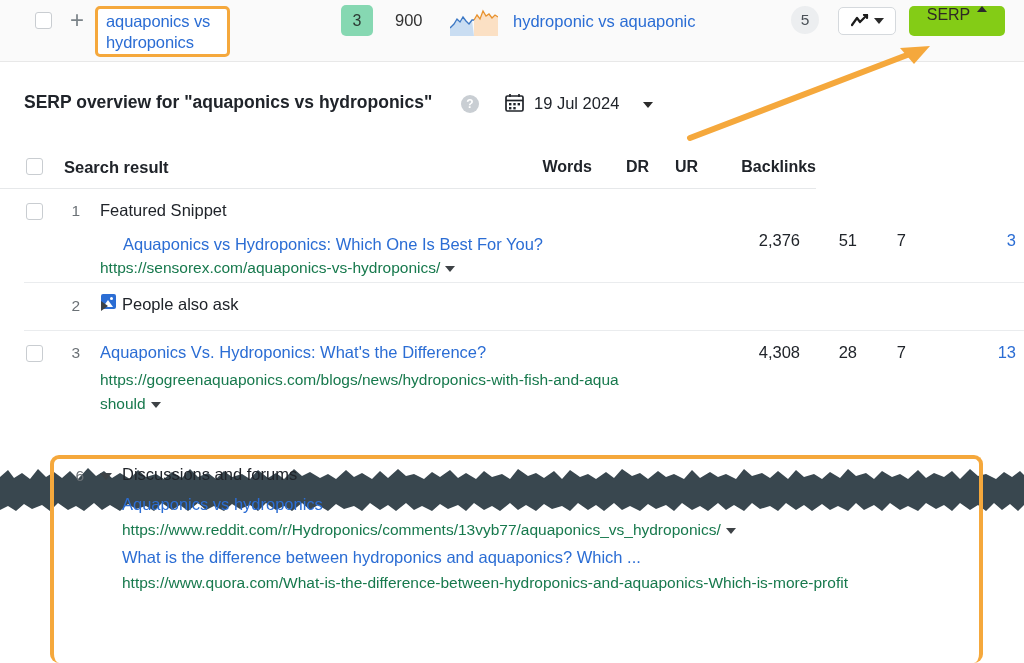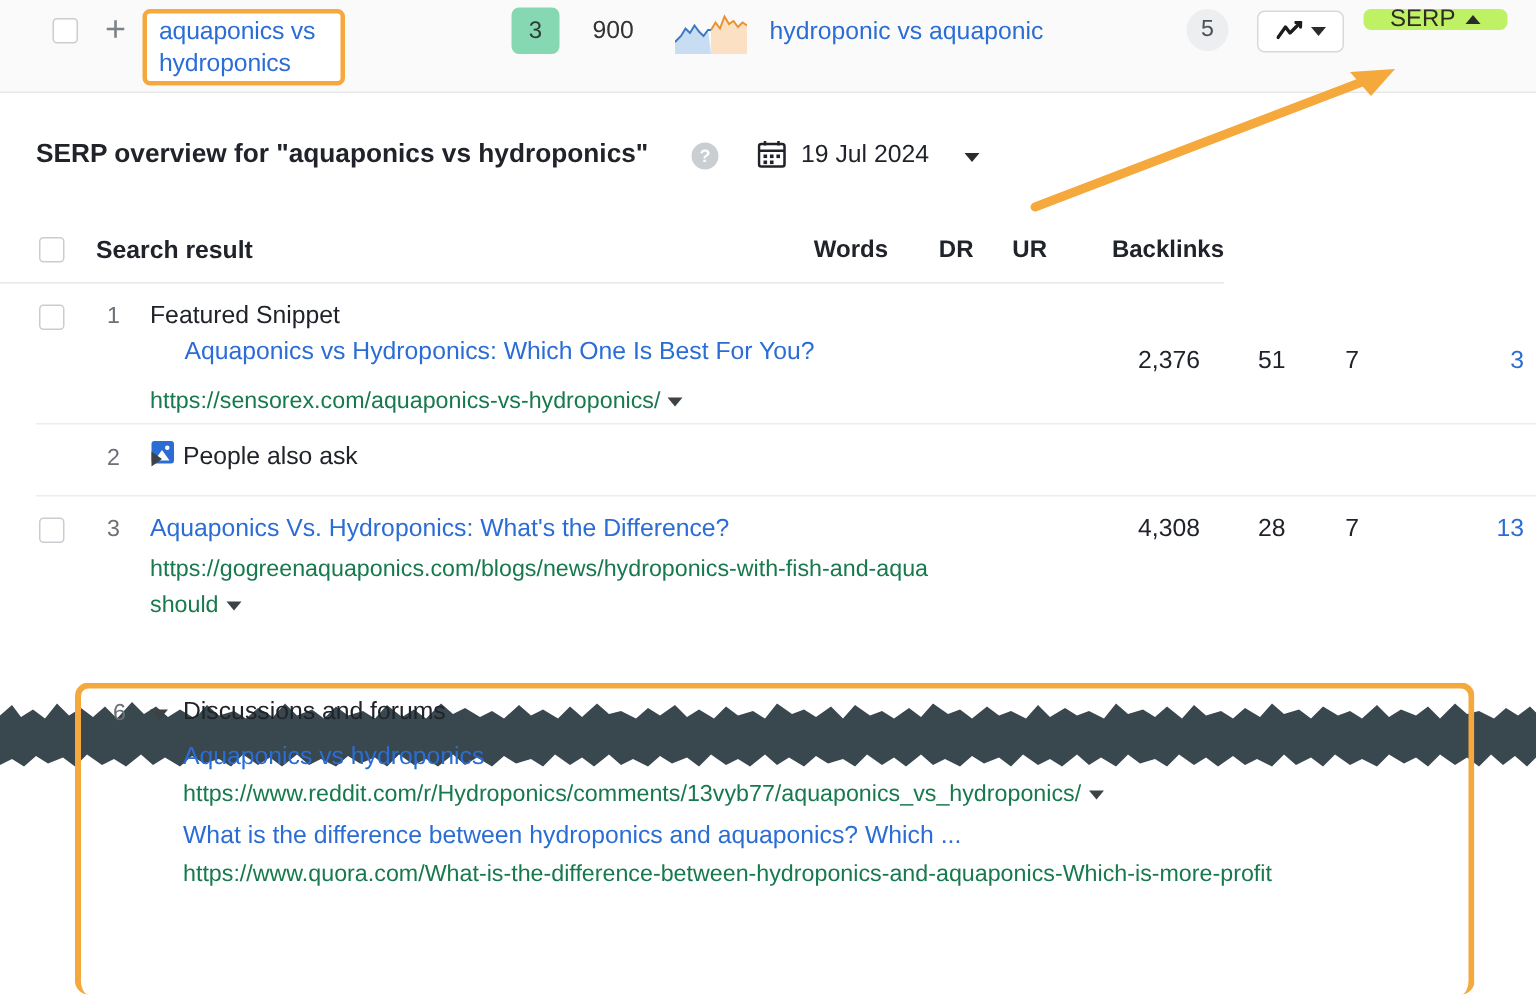--- a/index.html
+++ b/index.html
@@ -51,23 +51,23 @@
     position:absolute; left:791px; top:6px; width:28px; height:28px;
     background:#eceef0; border-radius:50%;
     color:#4a5157; font-size:15.5px; line-height:28px; text-align:center;
   }
   #chart-btn {
     position:absolute; left:838px; top:7px; width:58px; height:28px;
     border:1px solid #d5d9dd; border-radius:5px; background:#fff;
     display:flex; align-items:center; justify-content:center; gap:5px;
   }
   #serp-btn {
-    position:absolute; left:909px; top:6px; width:96px; height:14px;
-    background:#bef264; border-radius:5px;
-    display:flex; align-items:center; justify-content:center; gap:7px;
+    position:absolute; left:909px; top:6px; width:96px; height:30px;
+    background:#84cc16; border-radius:5px;
+    display:flex; justify-content:center; gap:7px;
     color:#2f2a24; font-size:16px;
   }
   .caret-down { width:0;height:0;border-left:5px solid transparent;border-right:5px solid transparent;border-top:6px solid #2b2b2b; }
   .caret-up   { width:0;height:0;border-left:5px solid transparent;border-right:5px solid transparent;border-bottom:6px solid #2b2b2b; }
 
   
   #panel { position:absolute; left:0; top:62px; width:1024px; height:601px; background:#fff; }
   #panel-title {
     position:absolute; left:24px; top:30px;
     font-size:17.5px; font-weight:bold; color:#20242a; white-space:nowrap;
@@ -203,21 +203,21 @@
     <div class="th-m" id="th-words">Words</div>
     <div class="th-m" id="th-dr">DR</div>
     <div class="th-m" id="th-ur">UR</div>
     <div class="th-m" id="th-bl">Backlinks</div>
   </div>
 
   <div class="row" style="top:127px;height:90px;">
     <div class="row-check" style="top:14px;"></div>
     <div class="row-num" style="left:58px;top:13px;">1</div>
     <div class="plain" style="left:100px;top:12px;">Featured Snippet</div>
-    <div class="res-title" style="left:123px;top:36px;text-align:center;">Aquaponics vs Hydroponics: Which One Is Best For You?</div>
+    <div class="res-title" style="left:123px;top:46px;text-align:center;">Aquaponics vs Hydroponics: Which One Is Best For You?</div>
     <div class="res-url" style="left:100px;top:70px;">
       <span>https://sensorex.com/aquaponics-vs-hydroponics/</span><span class="url-caret"></span>
     </div>
     <div class="metric m-words" style="top:42px;">2,376</div>
     <div class="metric m-dr" style="top:42px;">51</div>
     <div class="metric m-ur" style="top:42px;">7</div>
     <div class="metric m-bl link" style="top:42px;">3</div>
   </div>
   <div id="snippet-icon"></div>
 

